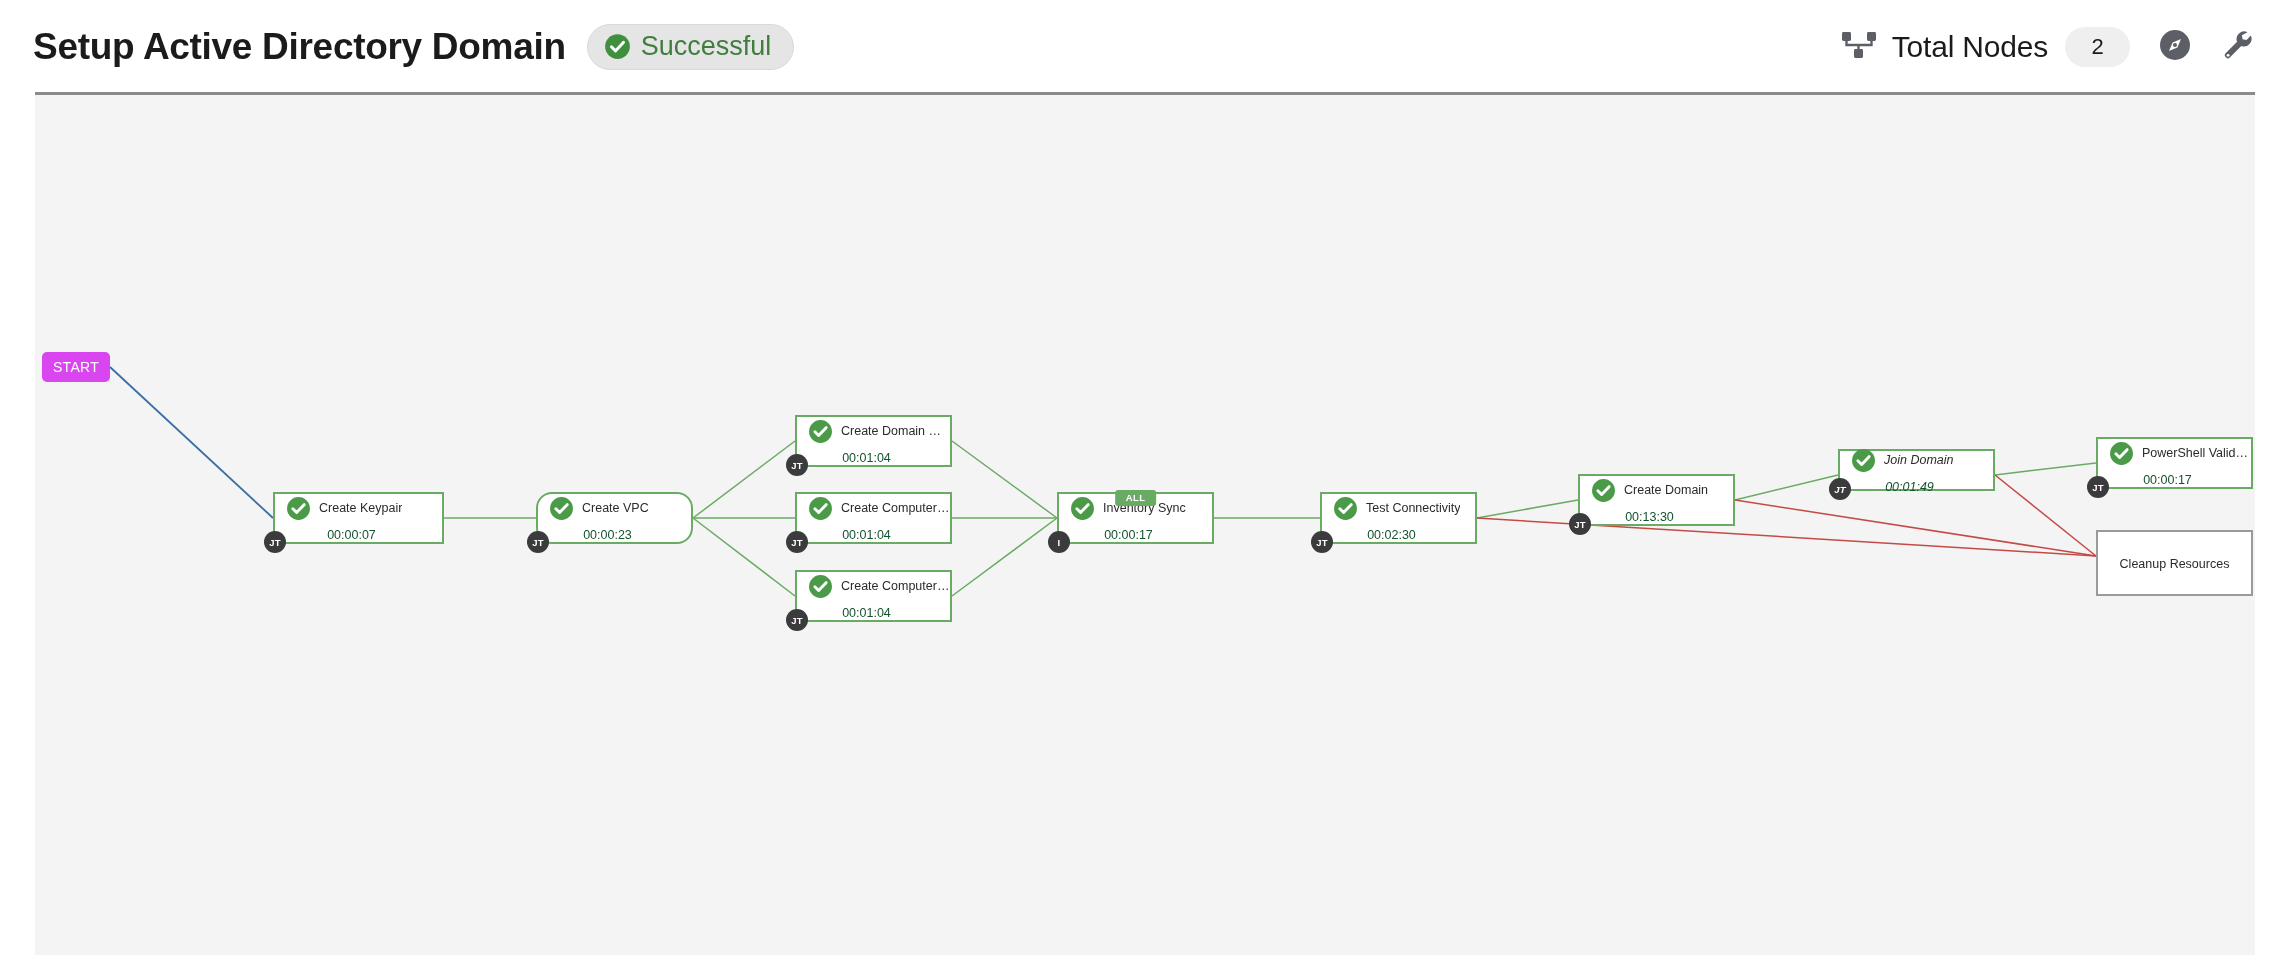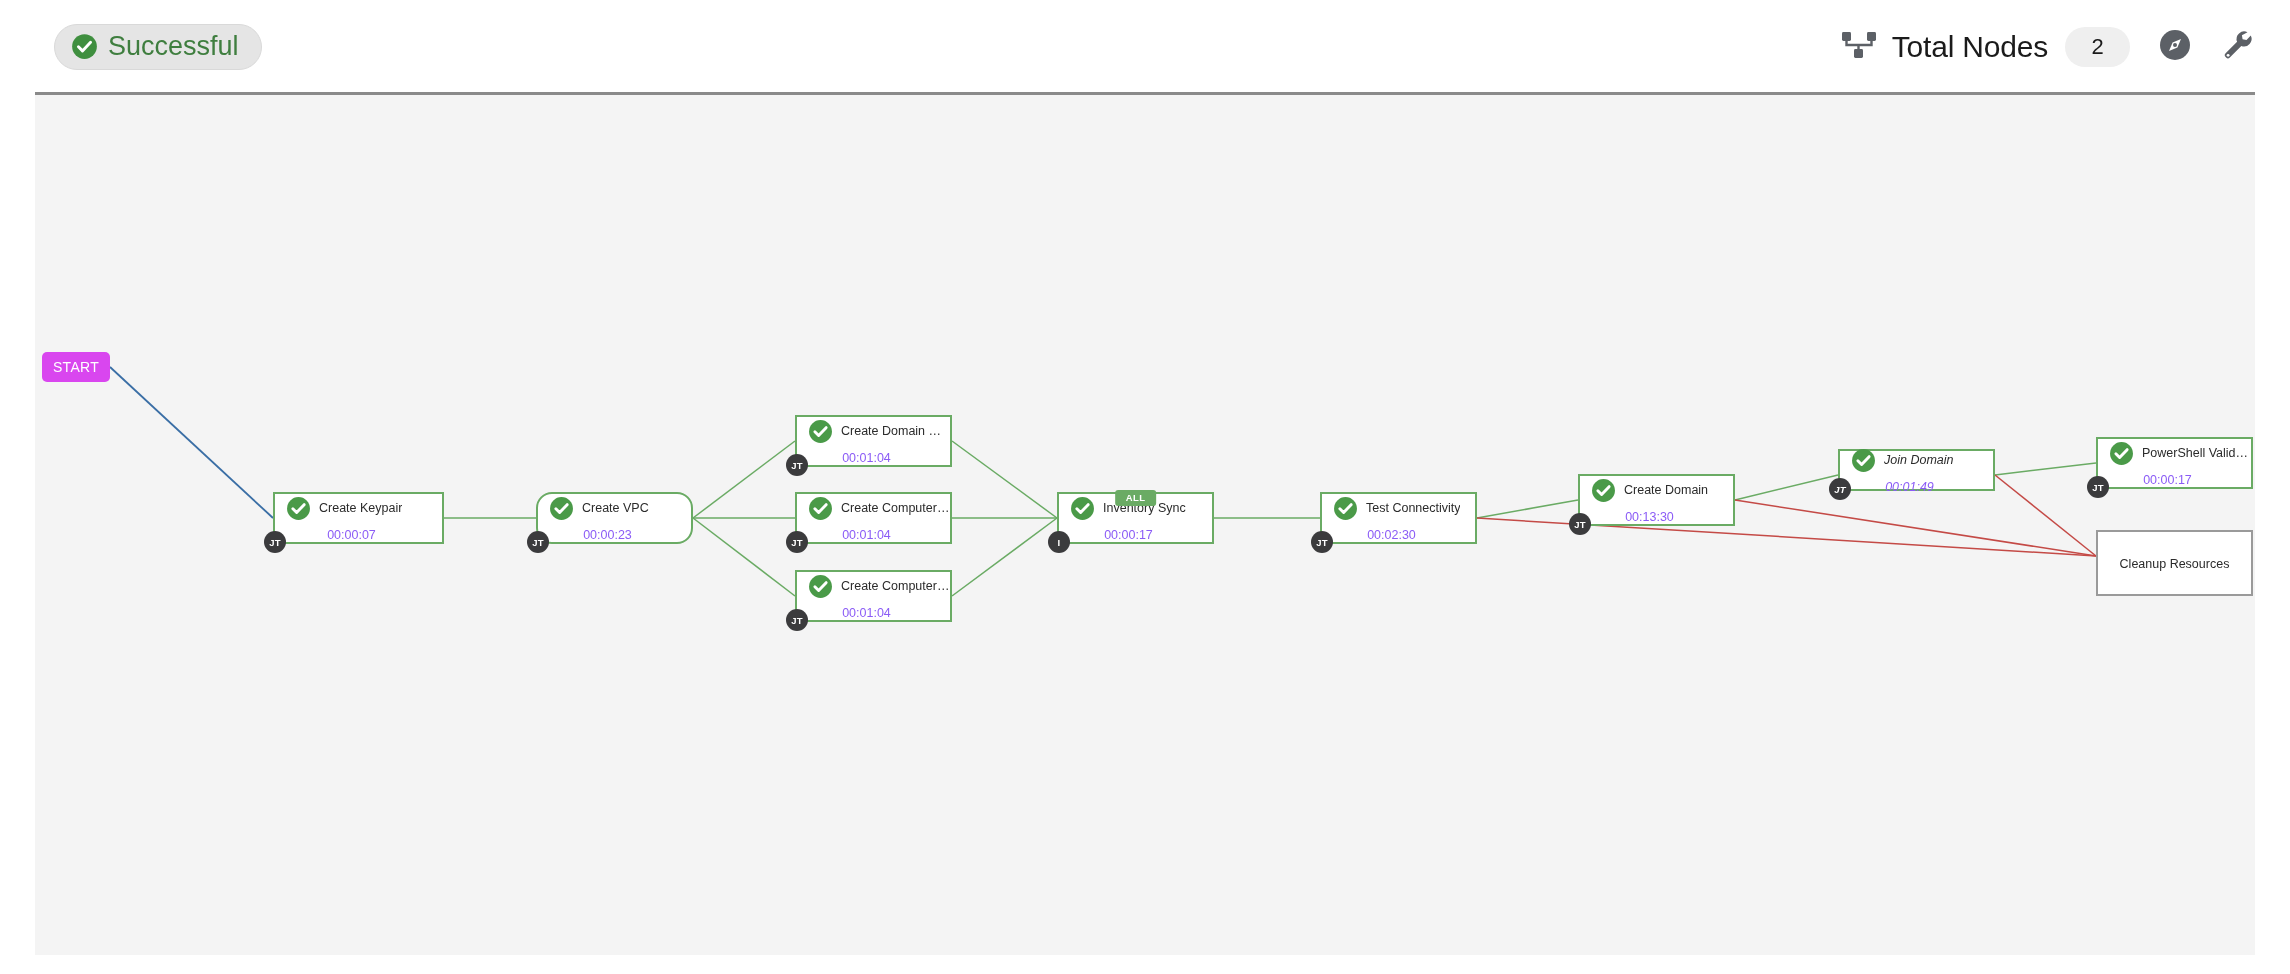--- a/index.html
+++ b/index.html
@@ -80,21 +80,21 @@
   .node.pending { border-color:#9a9a9a; justify-content:center; }
   .node-head {
     display:flex; align-items:center; gap:8px;
     padding-left: 11px;
   }
   .node-title {
     font-size: 12.5px; color:#2b2b2b; white-space:nowrap;
     overflow:hidden; text-overflow: ellipsis;
   }
   .node-dur {
-    font-size: 12.5px; color:#8b5cf6; text-align:center;
+    font-size: 12.5px; color:#14532d; text-align:center;
     margin-top: 7px; padding-right: 14px;
   }
   .node.pending .node-title-only {
     font-size: 12.5px; color:#2b2b2b; text-align:center; width:100%;
   }
   .jt-badge {
     position:absolute; left: -11px; bottom: -11px;
     width: 22px; height: 22px; border-radius: 50%;
     background:#3b3b3d; color:#fff;
     font-size: 9.5px; font-weight:bold;
@@ -120,20 +120,21 @@
     font-size: 14px; letter-spacing: 0.3px;
   }
 </style>
 </head>
 <body>
 
 <div id="app">
 
   <div class="header">
     <div class="title-wrap">
+      <div class="page-title">Setup Active Directory Domain</div>
 
       <div class="status-pill">
         <span>
           <svg class="check-ico big" viewBox="0 0 24 24" aria-hidden="true">
             <circle cx="12" cy="12" r="11" fill="#3f8f3f"></circle>
             <path d="M6.6 12.3 L10.2 15.9 L17.4 8.3" fill="none" stroke="#ffffff" stroke-width="2.6" stroke-linecap="round" stroke-linejoin="round"></path>
           </svg>
         </span>
         <span class="lbl">Successful</span>
       </div>

